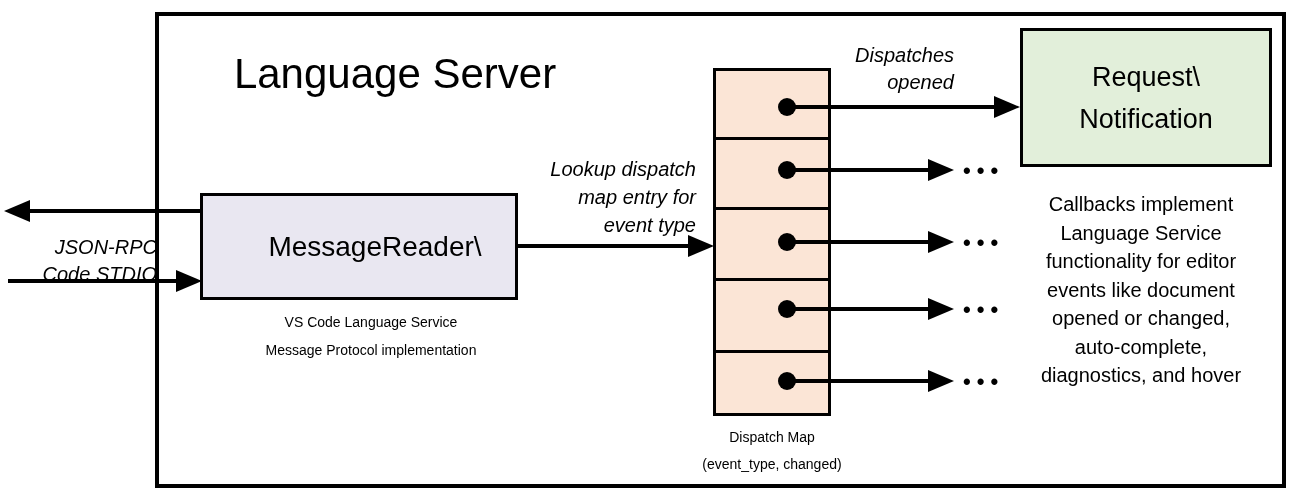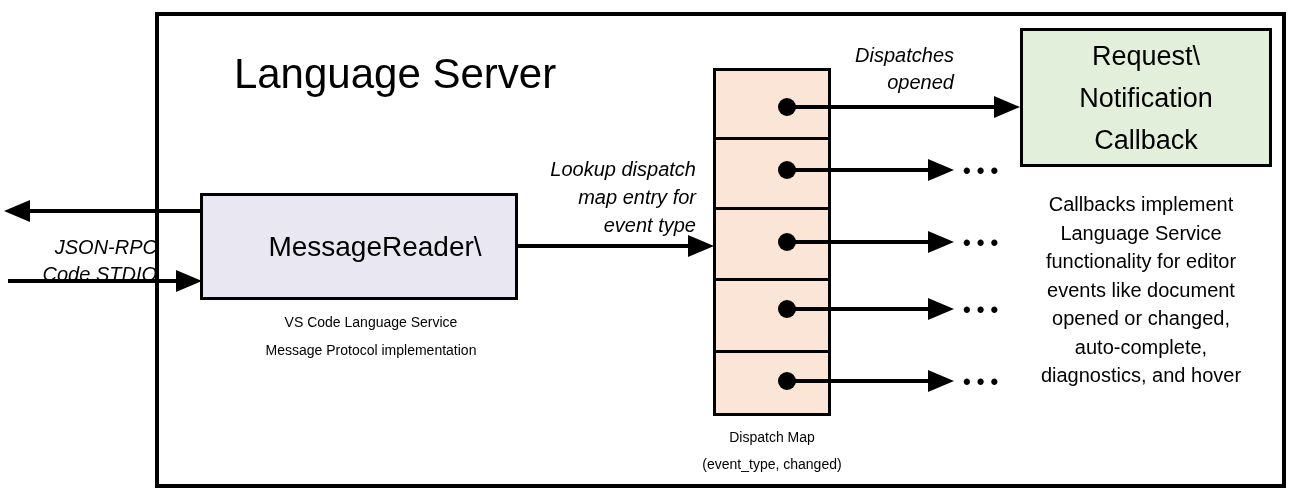--- a/index.html
+++ b/index.html
@@ -87,21 +87,20 @@
   </div>
 
   <div class="abs annot dispatch-label">
     <div class="nowrap">Dispatches</div>
     <div class="nowrap">opened</div>
   </div>
 
   <div class="abs node cb-box" style="background-color: rgb(226, 239, 218);">
     <div class="nowrap">Request\</div>
     <div class="nowrap">Notification</div>
-    <div class="nowrap">Callback</div>
   </div>
 
   <div class="abs note">
     <div class="nowrap">Callbacks implement</div>
     <div class="nowrap">Language Service</div>
     <div class="nowrap">functionality for editor</div>
     <div class="nowrap">events like document</div>
     <div class="nowrap">opened or changed,</div>
     <div class="nowrap">auto-complete,</div>
     <div class="nowrap">diagnostics, and hover</div>

